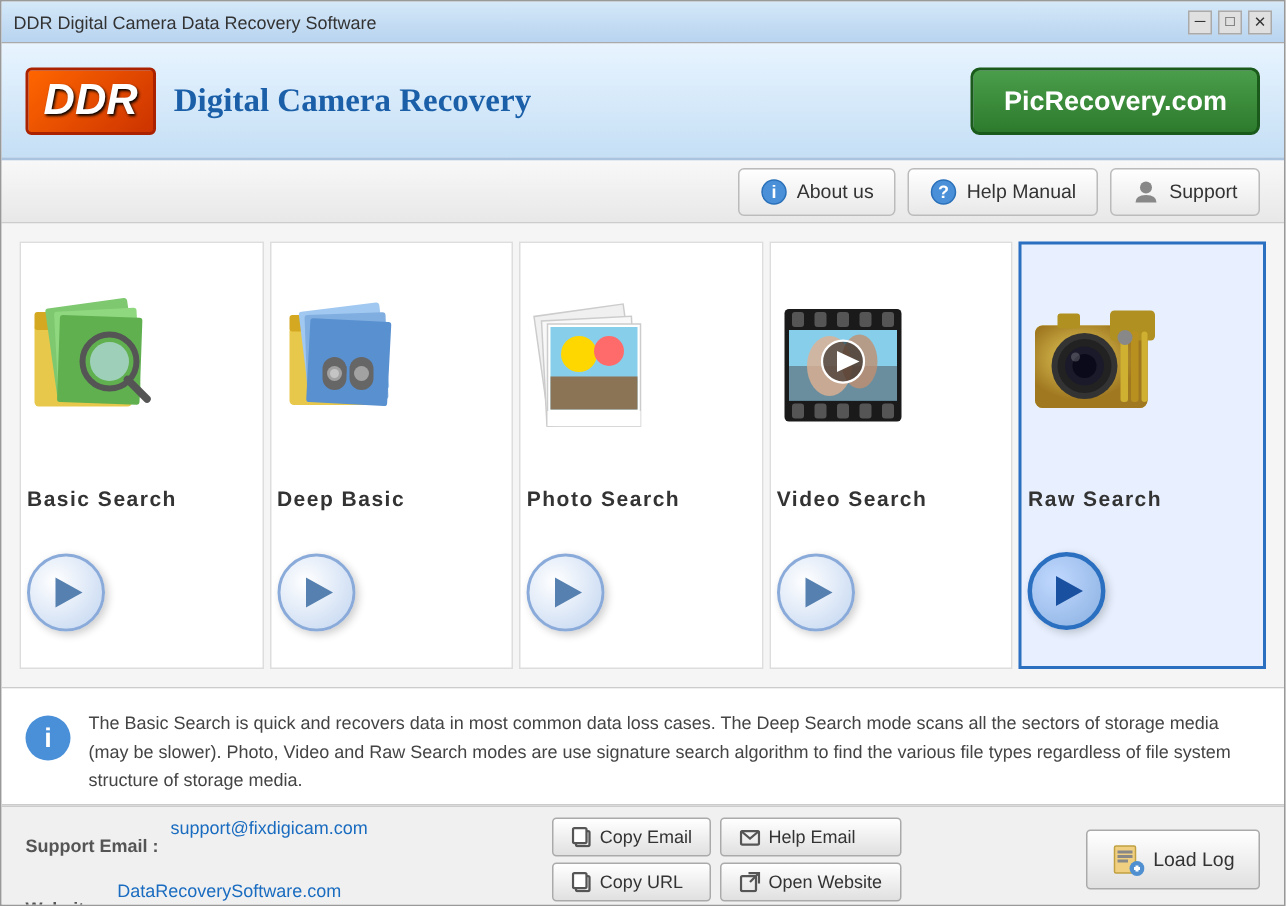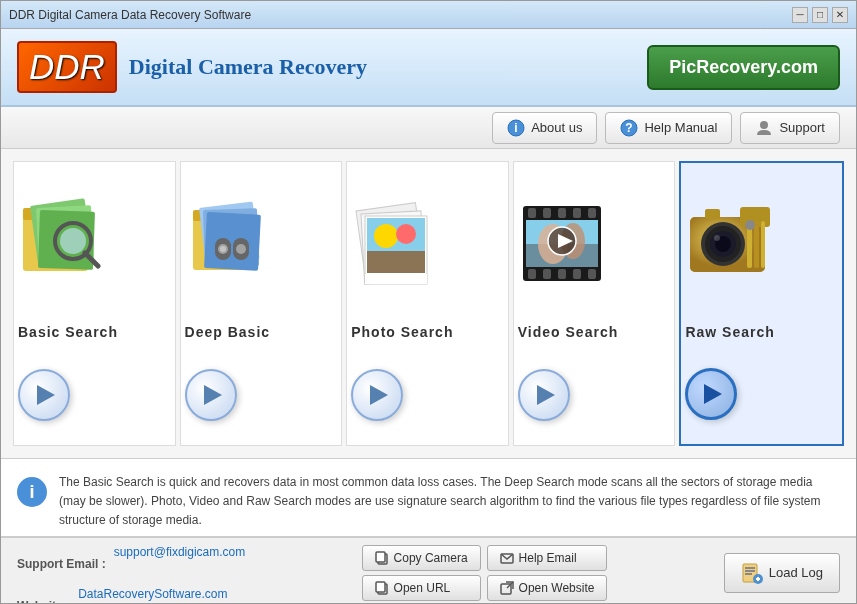--- a/index.html
+++ b/index.html
@@ -55,22 +55,22 @@
       border-bottom: 2px solid #aac4e0;
     }
     .header-left {
       display: flex;
       align-items: center;
       gap: 12px;
     }
     .ddr-logo {
       background: linear-gradient(135deg, #ff6600, #cc3300);
       color: white;
-      font-size: 35px;
-      font-weight: 400;
+      font-size: 29px;
+      font-weight: 700;
       padding: 4px 10px;
       border-radius: 4px;
       font-style: italic;
       text-shadow: 1px 1px 2px #000;
       border: 2px solid #aa2200;
     }
     .header-title {
       font-size: 22px;
       color: #1a5fa8;
       font-weight: bold;
@@ -491,28 +491,28 @@
     </div>
   </div>
 
   <div class="footer-buttons">
     <div style="display:flex;flex-direction:column;gap:4px;">
       <button class="footer-btn">
         <svg width="14" height="14" viewBox="0 0 14 14">
           <rect x="3" y="3" width="9" height="10" fill="none" stroke="#555" stroke-width="1.5" rx="1"></rect>
           <rect x="1" y="1" width="9" height="10" fill="white" stroke="#555" stroke-width="1.5" rx="1"></rect>
         </svg>
-        <span>Copy Camera</span>
+        <span>Copy Email</span>
       </button>
       <button class="footer-btn">
         <svg width="14" height="14" viewBox="0 0 14 14">
           <rect x="3" y="3" width="9" height="10" fill="none" stroke="#555" stroke-width="1.5" rx="1"></rect>
           <rect x="1" y="1" width="9" height="10" fill="white" stroke="#555" stroke-width="1.5" rx="1"></rect>
         </svg>
-        <span>Open URL</span>
+        <span>Copy URL</span>
       </button>
     </div>
     <div style="display:flex;flex-direction:column;gap:4px;">
       <button class="footer-btn">
         <svg width="14" height="14" viewBox="0 0 14 14">
           <rect x="1" y="3" width="12" height="9" fill="none" stroke="#555" stroke-width="1.5" rx="1"></rect>
           <polyline points="1,3 7,8 13,3" fill="none" stroke="#555" stroke-width="1.5"></polyline>
         </svg>
         <span>Help Email</span>
       </button>

